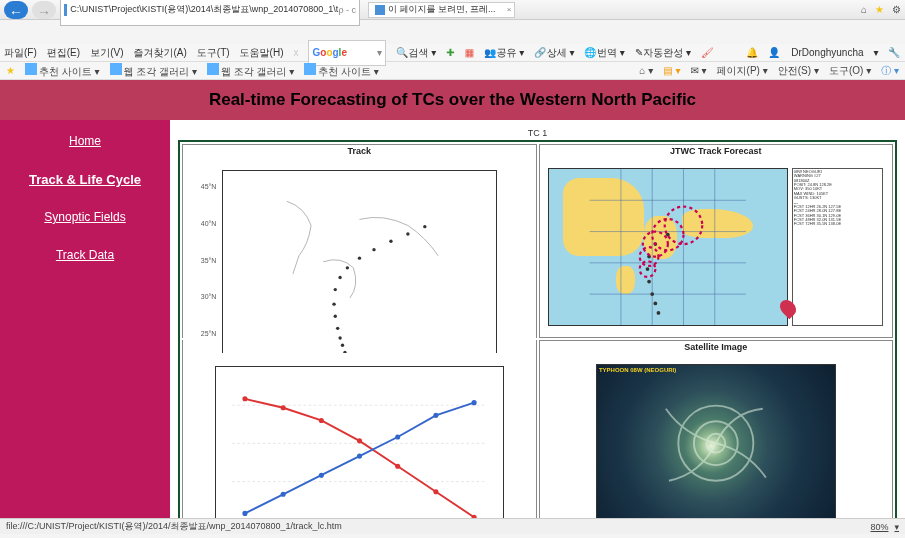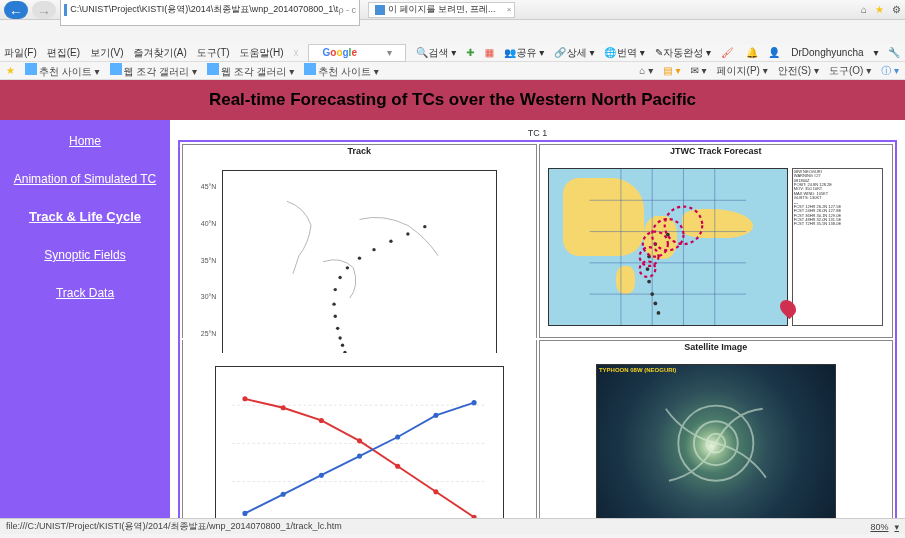--- a/index.html
+++ b/index.html
@@ -9,37 +9,37 @@
     .nav-back { background:#2b7cd3; color:#fff; }
     .nav-fwd { background:#e0e0e0; color:#999; }
     .addrbar { flex:0 0 300px; height:33px; background:#fff; border:1px solid #bbb; display:flex; align-items:center; padding:0 3px; font-size:9px; color:#333; overflow:hidden; white-space:nowrap; }
     .addr-icon { width:12px; height:12px; margin-right:3px; background:#4a90d9; }
     .tab { display:inline-flex; align-items:center; background:#fff; border:1px solid #ccc; height:16px; padding:0 18px 0 6px; font-size:9px; margin-left:4px; position:relative; color:#333; }
     .tab-close { position:absolute; right:2px; color:#888; font-size:8px; }
     .tab-icon { width:10px; height:10px; background:#4a90d9; margin-right:3px; }
     .ctrl-icons { margin-left:auto; display:flex; gap:8px; color:#555; font-size:10px; }
     .menubar { height:18px; background:#f6f6f6; border-bottom:1px solid #ddd; display:flex; align-items:center; padding:0 4px; gap:10px; font-size:10px; color:#333;margin-top:24px; }
     .menubar .spacer { margin-left:auto; display:flex; align-items:center; gap:10px; }
-    .google-box { display:inline-flex; align-items:center; height:18px; border:1px solid #ccc; background:#fff; padding:0 13px; font-size:10px; }
+    .google-box { display:inline-flex; align-items:center; height:26px; border:1px solid #ccc; background:#fff; padding:0 3px; font-size:10px; }
     .g-g{color:#4285f4}.g-o1{color:#ea4335}.g-o2{color:#fbbc05}.g-g2{color:#4285f4}.g-l{color:#34a853}.g-e{color:#ea4335}
     .bell { color:#999; }
     .user-label { color:#333; }
     .favbar { height:18px; background:#f6f6f6; border-bottom:1px solid #ddd; display:flex; align-items:center; padding:0 6px; gap:10px; font-size:10px; color:#444; }
     .fav-icon { width:12px; height:12px; display:inline-block; margin-right:2px; }
     .star { color:#f5c518; }
     .right-tools { margin-left:auto; display:flex; gap:10px; align-items:center; }
     .content { background:#fff; height:438px; }
     .banner { background:#b93a5b; color:#000000; text-align:center; font-size:17px; font-weight:bold; padding:10px 0; }
     .main { display:flex; height:calc(100% - 40px); }
-    .sidebar { width:170px; background:#8b5cf6; padding:14px 10px; }
+    .sidebar { width:170px; background:#be185d; padding:14px 10px; }
     .sidebar a { display:block; color:#fff; font-size:12px; text-decoration:underline; margin-bottom:22px; text-align:center; line-height:1.3; }
     .sidebar a.active { font-weight:bold; font-size:13px; }
     .panel { flex:1; background:#fff; padding:8px; overflow:hidden; }
     .tc-label { text-align:center; font-size:9px; color:#333; margin-bottom:2px; }
-    .grid-outer { border:2px solid #8b5cf6; padding:2px; }
+    .grid-outer { border:2px solid #14532d; padding:2px; }
     .grid { display:grid; grid-template-columns:1fr 1fr; grid-template-rows:194px 194px; gap:2px; }
     .cell { border:1px solid #888; display:flex; flex-direction:column; }
     .cell-title { font-size:9px; font-weight:bold; text-align:center; padding:1px 0; color:#222; }
     .cell-body { flex:1; background:#fff; position:relative; display:flex; align-items:center; justify-content:center; }
     .chart-frame { border:1px solid #333; width:78%; height:88%; position:relative; background:#fff; }
     .axis-label { position:absolute; font-size:7px; color:#555; }
     .jtwc-map { width:68%; height:88%; background:#9fd6e8; border:1px solid #333; position:relative; }
     .land { position:absolute; background:#f5d76e; }
     .jtwc-table { width:26%; height:88%; background:#fff; border:1px solid #555; font-size:4px; line-height:1.1; padding:1px; color:#333; overflow:hidden; }
     .sat-img { width:68%; height:88%; background:radial-gradient(circle at 48% 52%, #e8f4d8 0%, #8fb88f 8%, #4a7a6a 18%, #2d4f5a 38%, #1a3548 60%, #0d1f30 100%); border:1px solid #333; position:relative; }
@@ -115,21 +115,20 @@
     <span><span>도구(O)</span> ▾</span>
     <span style="color:#4a90d9">ⓘ ▾</span>
   </div>
 </div>
 
 <div class="content">
   <div class="banner">Real-time Forecasting of TCs over the Western North Pacific</div>
   <div class="main">
     <div class="sidebar">
       <a>Home</a>
-      <a>Animation of Simulated TC</a>
       <a class="active">Track &amp; Life Cycle</a>
       <a>Synoptic Fields</a>
       <a>Track Data</a>
     </div>
     <div class="panel">
       <div class="tc-label">TC 1</div>
       <div class="grid-outer">
       <div class="grid">
 
         <div class="cell">

